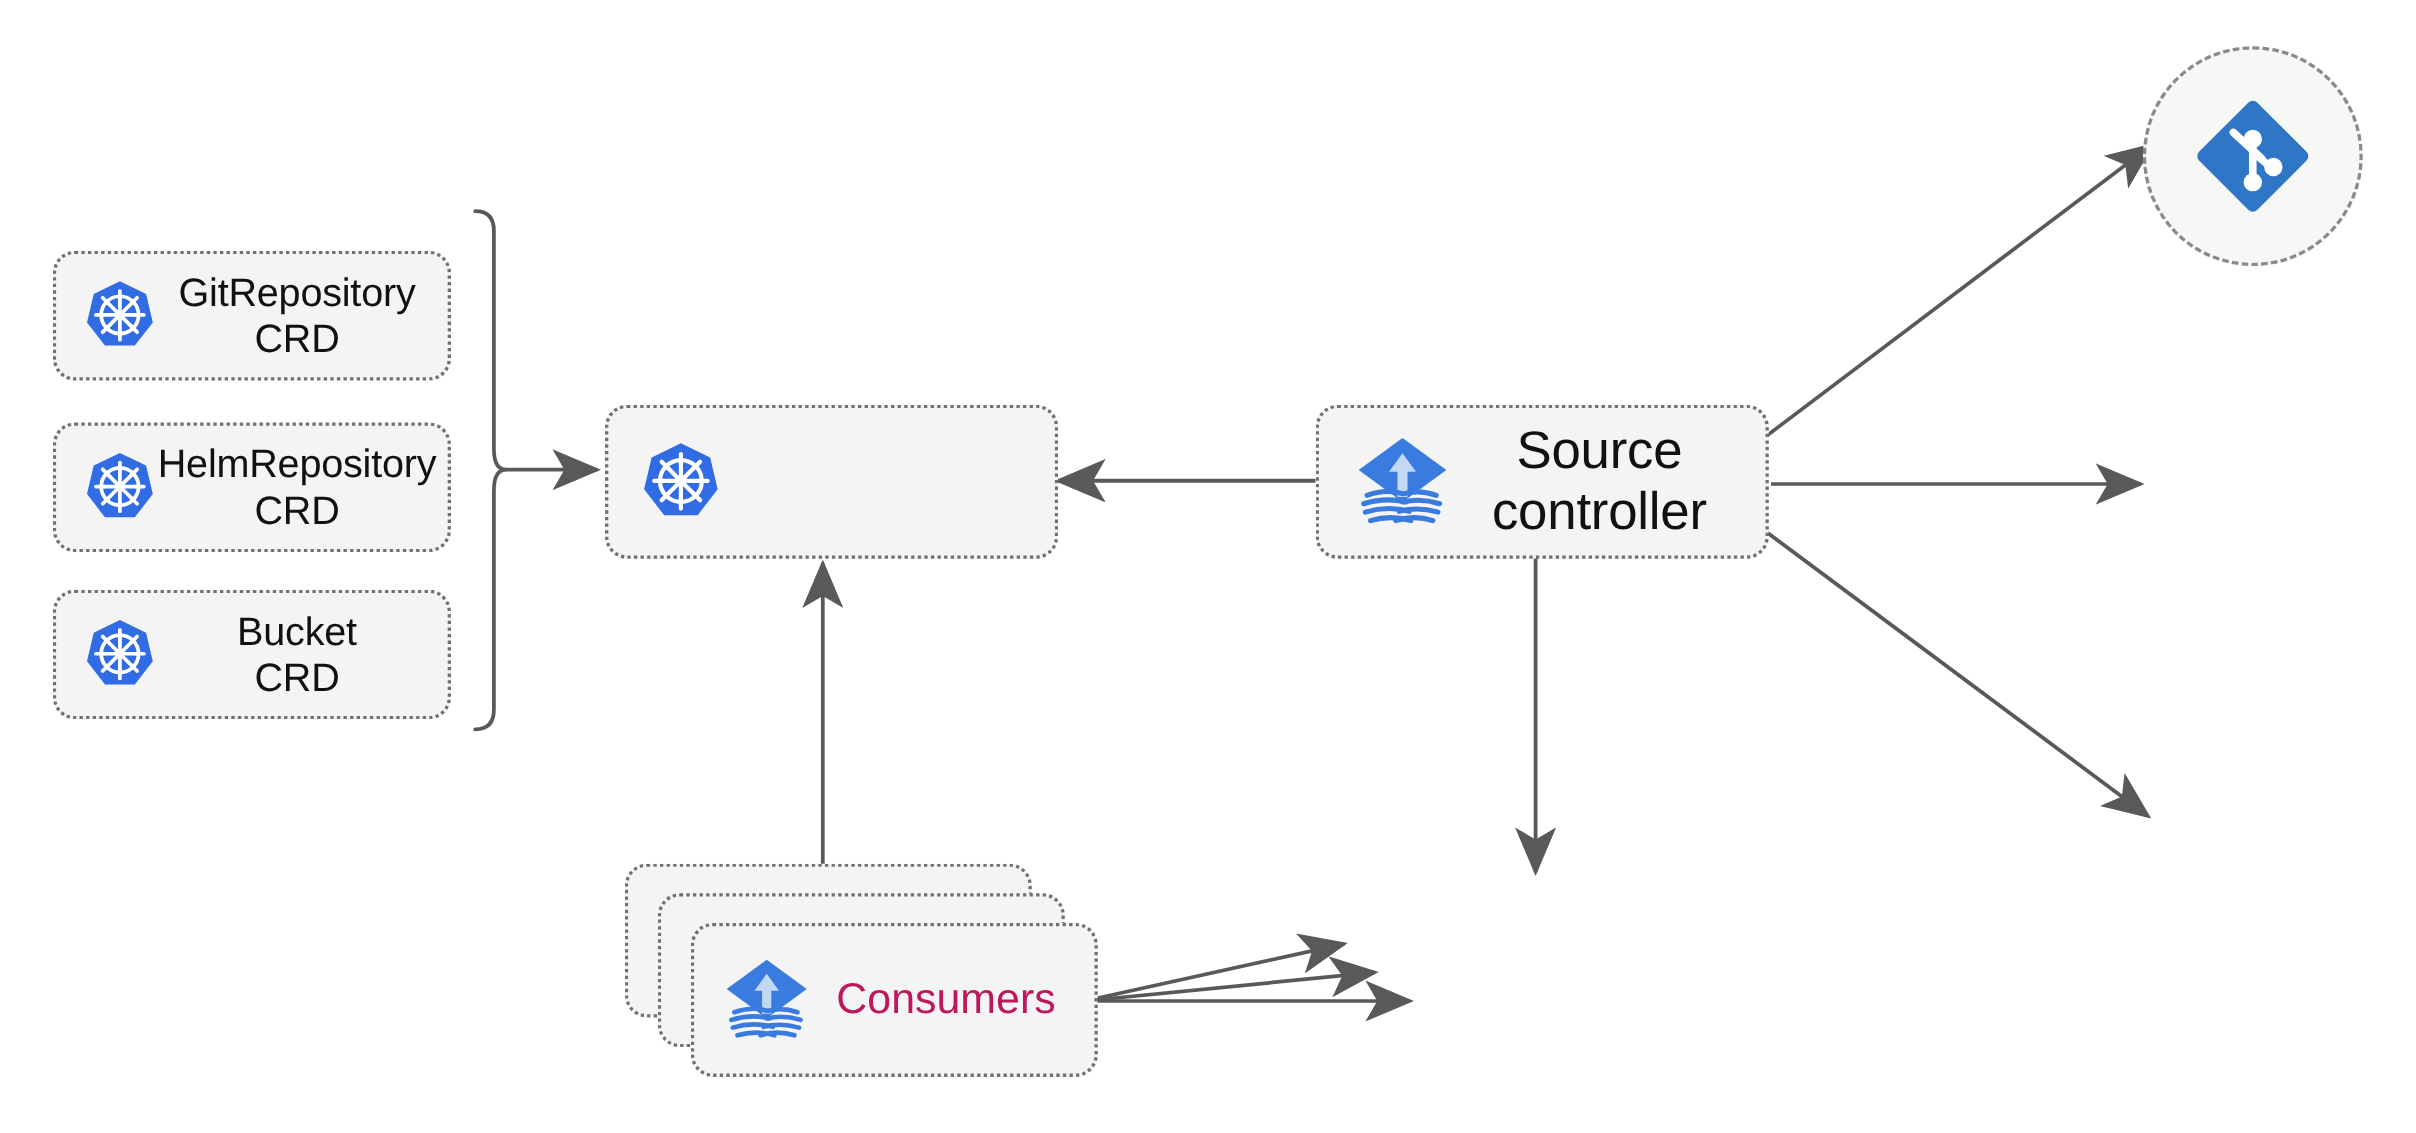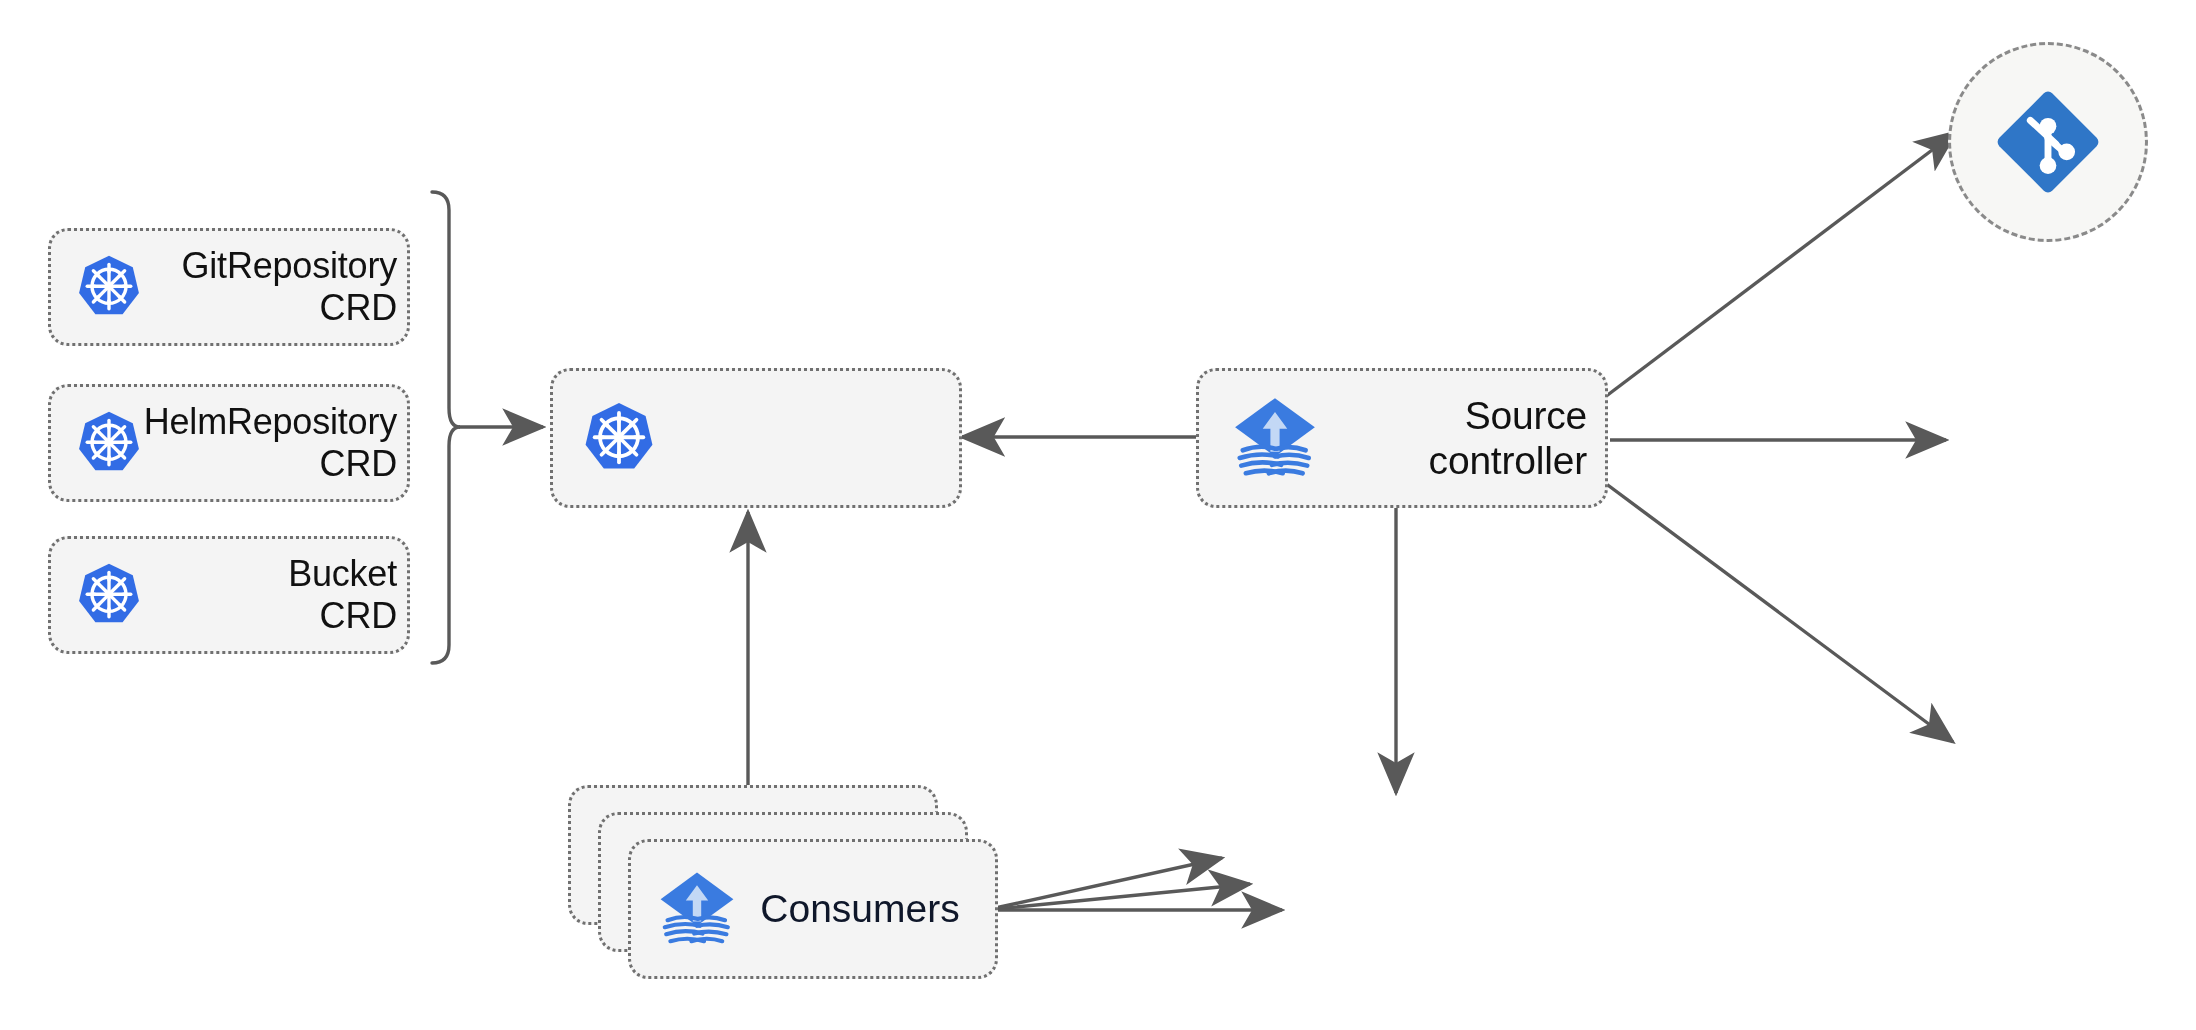--- a/index.html
+++ b/index.html
@@ -34,21 +34,21 @@
     background: #f4f4f4;
     border: 3px dotted #707070;
     border-radius: 20px;
     display: flex;
     flex-direction: row;
     align-items: center;
     justify-content: flex-start;
   }
   .node .label {
     flex: 1 1 auto;
-    text-align: right;
+    text-align: center;
     color: #111111;
     font-size: 37px;
     line-height: 1.16;
     letter-spacing: -0.2px;
     white-space: pre-line;
     padding-right: 10px;
   }
   .node .ico {
     flex: 0 0 auto;
     display: block;
@@ -60,21 +60,21 @@
   .crd .label { font-size: 36px; }
 
   
   .k8sapi { width: 412px; height: 140px; }
   .k8sapi .ico { margin-left: 28px; }
   .k8sapi .label { font-size: 39px; padding-right: 16px; }
 
   
   .srcctl { width: 412px; height: 140px; }
   .srcctl .ico { margin-left: 30px; }
-  .srcctl .label { font-size: 39px; padding-right: 18px; }
+  .srcctl .label { font-size: 48px; padding-right: 18px; }
 
   
   .stack {
     position: absolute;
     width: 430px;
     height: 195px;
   }
   .stack .card {
     position: absolute;
     box-sizing: border-box;
@@ -89,21 +89,21 @@
   .stack .card.c3 {
     left: 60px; top: 54px;
     display: flex;
     flex-direction: row;
     align-items: center;
   }
   .stack .card.c3 .ico { flex: 0 0 auto; margin-left: 24px; }
   .stack .card.c3 .label {
     flex: 1 1 auto;
     text-align: center;
-    color: #0f172a;
+    color: #be185d;
     font-size: 39px;
     padding-right: 14px;
   }
 
   
   .circle-node {
     position: absolute;
     box-sizing: border-box;
     width: 200px;
     height: 200px;

